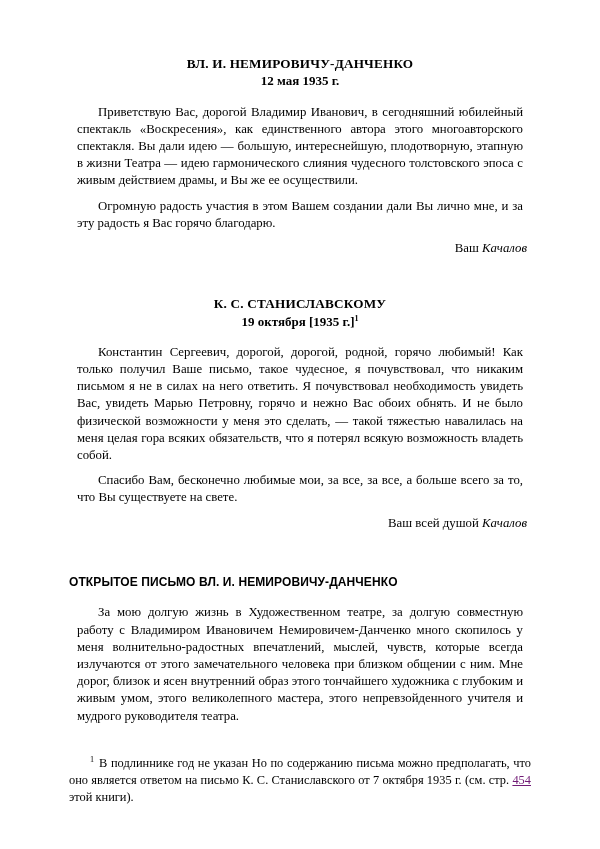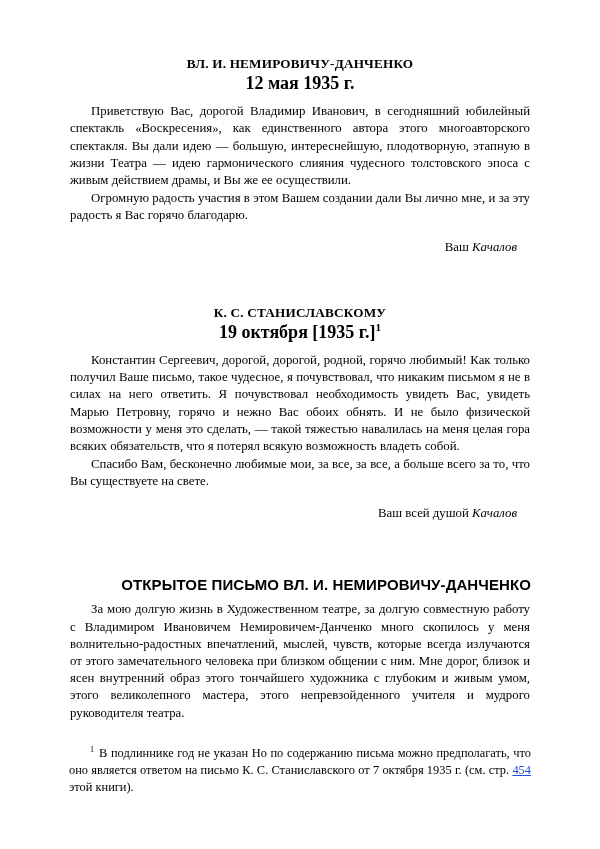--- a/index.html
+++ b/index.html
@@ -34,44 +34,44 @@
     font-weight: bold;
     font-family: "Liberation Serif", "DejaVu Serif", serif;
     font-size: 13.2px;
     letter-spacing: 0.2px;
     line-height: 1.32;
   }
   .letter-date {
     text-align: center;
     font-weight: bold;
     font-family: "Liberation Serif", "DejaVu Serif", serif;
-    font-size: 18px;
+    font-size: 13px;
     line-height: 1.32;
   }
   .open-letter-head {
-    text-align: right;
+    text-align: left;
     font-weight: bold;
     font-family: "Liberation Sans", "DejaVu Sans", sans-serif;
-    font-size: 15px;
+    font-size: 12px;
     letter-spacing: 0.1px;
     line-height: 1.3;
   }
 
   
   p.para {
-    margin: 1px;
+    margin: 8px;
     text-align: justify;
     text-justify: inter-word;
     font-size: 12.8px;
     line-height: 1.345;
     text-indent: 21px;
     hyphens: none;
   }
   .signature {
-    margin: 14px;
+    margin: 4px;
     text-align: right;
     font-size: 12.8px;
     line-height: 1.345;
   }
   .signature i {
     font-style: italic;
   }
 
   
   .gap-sm { height: 6px; }
@@ -136,16 +136,16 @@
     <div class="gap-block-3"></div>
 
     <div>
       <div class="open-letter-head">ОТКРЫТОЕ ПИСЬМО ВЛ. И. НЕМИРОВИЧУ-ДАНЧЕНКО</div>
       <div class="gap-sm"></div>
       <p class="para">За мою долгую жизнь в Художественном театре, за долгую совместную работу с Владимиром Ивановичем Немировичем-Данченко много скопилось у меня волнительно-радостных впечатлений, мыслей, чувств, которые всегда излучаются от этого замечательного человека при близком общении с ним. Мне дорог, близок и ясен внутренний образ этого тончайшего художника с глубоким и живым умом, этого великолепного мастера, этого непревзойденного учителя и мудрого руководителя театра.</p>
     </div>
 
     <div class="gap-foot"></div>
 
-    <p class="footnote"><sup class="fn-marker">1</sup><span class="fn-space"></span><span>В подлиннике год не указан Но по содержанию письма можно предполагать, что оно является ответом на письмо К. С. Станиславского от 7 октября 1935 г. (см. стр. </span><a href="#" class="page-link" style="color: #1d4ed8;">454</a><span> этой книги).</span></p>
+    <p class="footnote"><sup class="fn-marker">1</sup><span class="fn-space"></span><span>В подлиннике год не указан Но по содержанию письма можно предполагать, что оно является ответом на письмо К. С. Станиславского от 7 октября 1935 г. (см. стр. </span><a href="#" class="page-link" style="color: #701a75;">454</a><span> этой книги).</span></p>
 
   </div>
 </div>
 
 </body></html>

